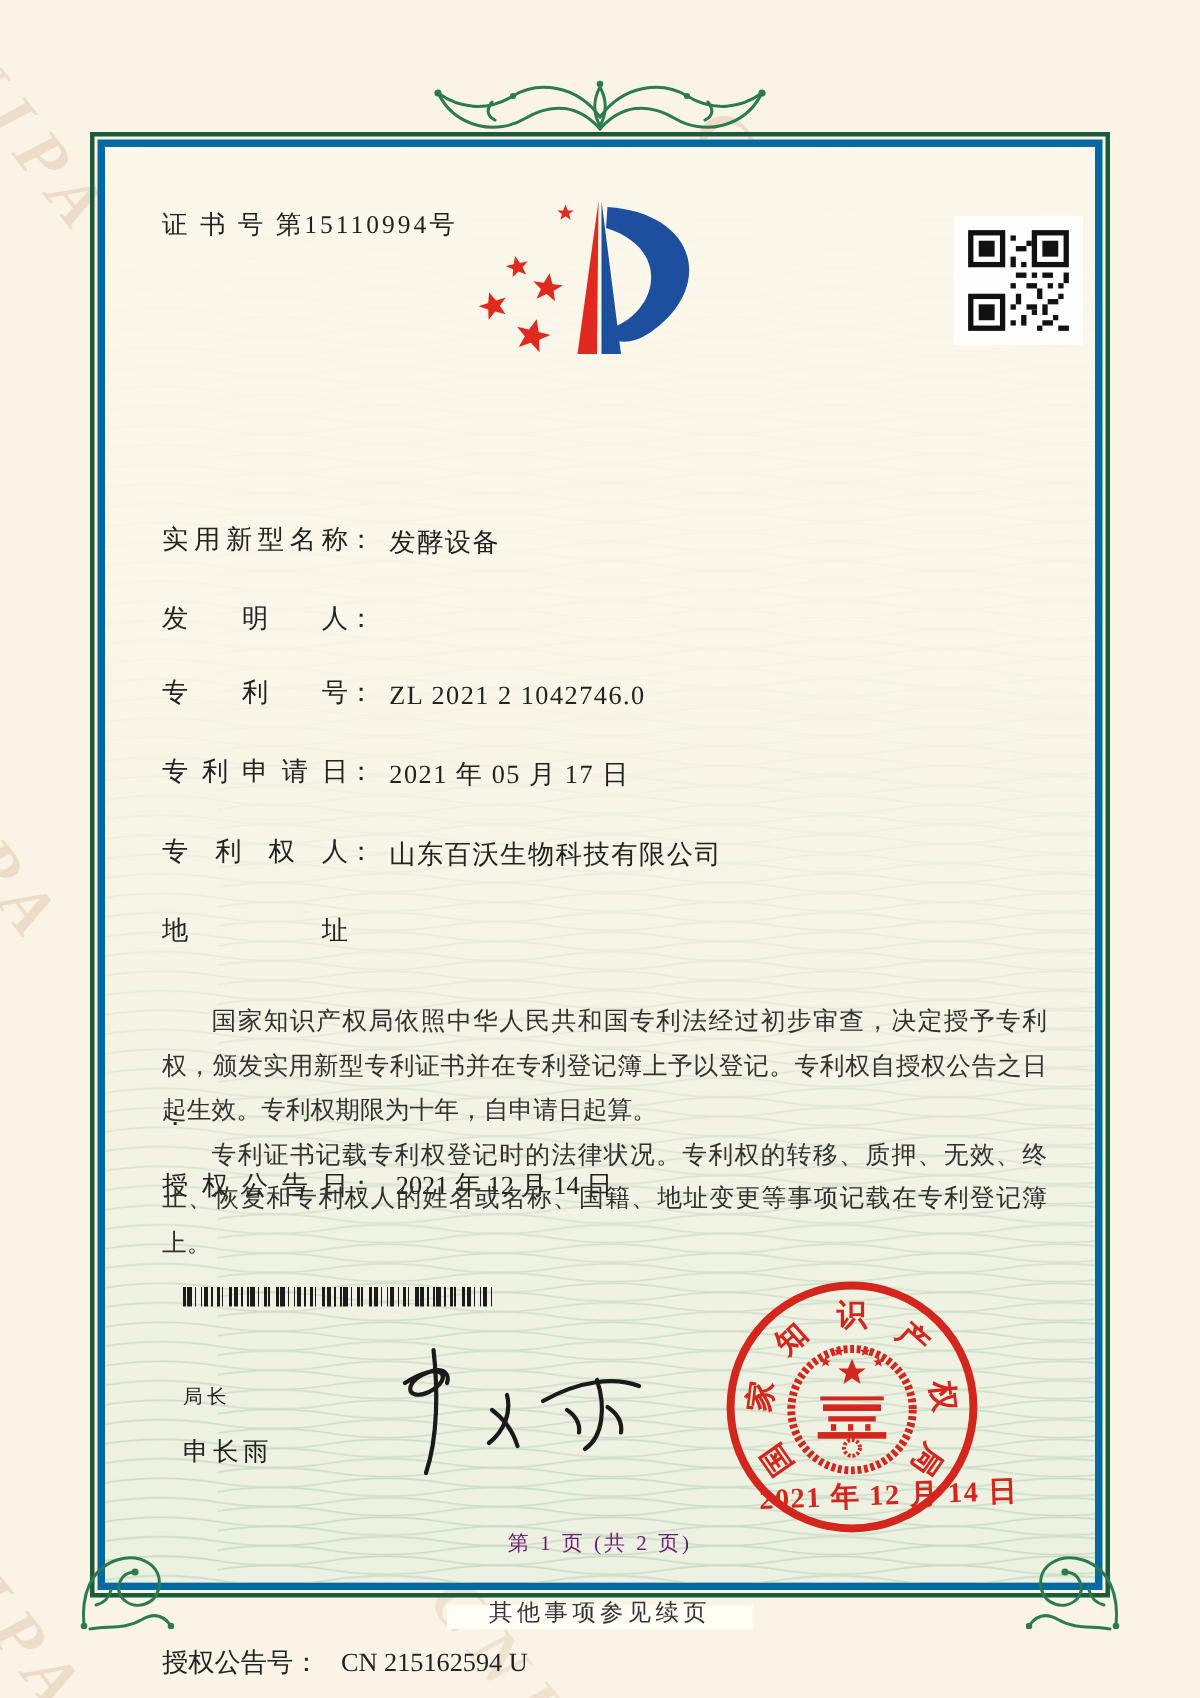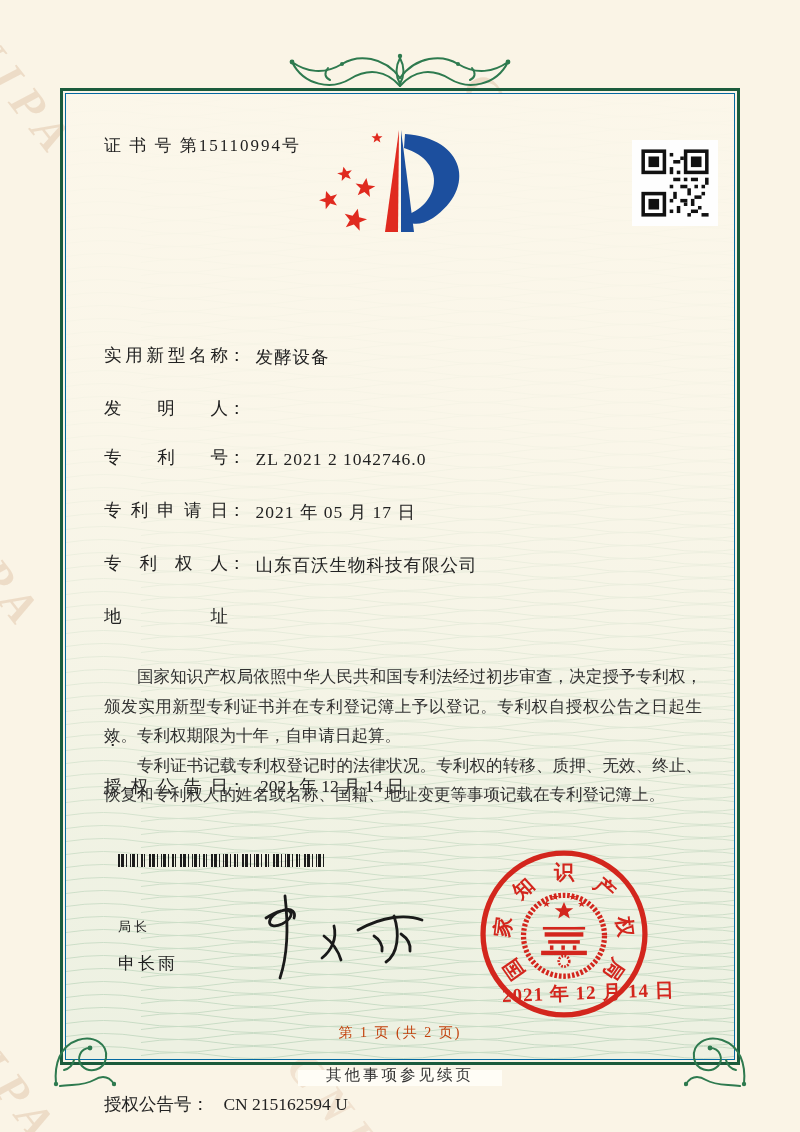--- a/index.html
+++ b/index.html
@@ -9,21 +9,21 @@
 
   
   .wm { position:absolute; font-family:"Liberation Serif","DejaVu Serif",serif; font-weight:bold; font-style:italic;
         font-size:46px; letter-spacing:11px; color:rgba(209,164,130,0.30); transform:rotate(52deg);
         transform-origin:left top; white-space:nowrap; }
   .wm1{left:-30px; top:-14px;} .wm2{left:494px; top:62px;} .wm3{left:430px; top:316px;}
   .wm4{left:-62px; top:458px;} .wm5{left:-46px; top:972px;} .wm6{left:318px; top:1042px; color:rgba(209,164,130,0.22);}
 
   
   .cert-outer { position:absolute; left:60px; top:88px; width:680px; height:977px; border:3px solid #1b5b3c; }
-  .cert-in { position:absolute; inset:2px; border:1px solid #0369a1; background:transparent; }
+  .cert-in { position:absolute; inset:2px; border:5px solid #0369a1; background:transparent; }
   .wave-bg { position:absolute; inset:0; width:100%; height:100%; }
 
   .cert-no { position:absolute; left:38px; top:40px; font-size:17px; letter-spacing:2px; color:#1f1f1f; }
 
   .logo { position:absolute; left:50%; top:32px; transform:translateX(-50%); }
   .qr-wrap { position:absolute; left:566px; top:46px; width:86px; height:86px; background:#fefefe; padding:5px; }
 
   .title { position:absolute; left:0; right:0; top:156px; text-align:center; font-size:40px; font-weight:bold;
            letter-spacing:9px; color:#0d0d0d; }
 
@@ -51,21 +51,21 @@
                   font-family:"Liberation Sans","DejaVu Sans",sans-serif; }
   .signer-name  { position:absolute; left:52px; top:858px; font-size:17px; letter-spacing:3px; color:#222;
                   font-family:"Liberation Sans","DejaVu Sans",sans-serif; }
   .signature { position:absolute; left:172px; top:798px; }
 
   .seal { position:absolute; left:410px; top:752px; width:176px; height:176px; }
   .seal-date { position:absolute; left:436px; top:886px; width:170px; text-align:center; font-size:19px;
                font-weight:bold; color:#d3261d; letter-spacing:1px; transform:rotate(-2deg); white-space:nowrap; }
 
   .page-no { position:absolute; left:0; right:0; bottom:17px; text-align:center; font-size:14px;
-             letter-spacing:2px; color:#c2410c; }
+             letter-spacing:2px; color:#701a75; }
 
   .cont-strip { position:absolute; left:298px; top:1070px; width:204px; height:16px; background:#fffdf6;
                 display:flex; align-items:flex-end; justify-content:center; }
   .cont-text { font-size:15.5px; letter-spacing:3px; color:#333; }
 
   .ornament-top { position:absolute; left:50%; top:44px; transform:translateX(-50%); }
   .corner-orn { position:absolute; top:1034px; }
   .corner-left { left:50px; }
   .corner-right { left:684px; transform:scaleX(-1); }
 </style>

